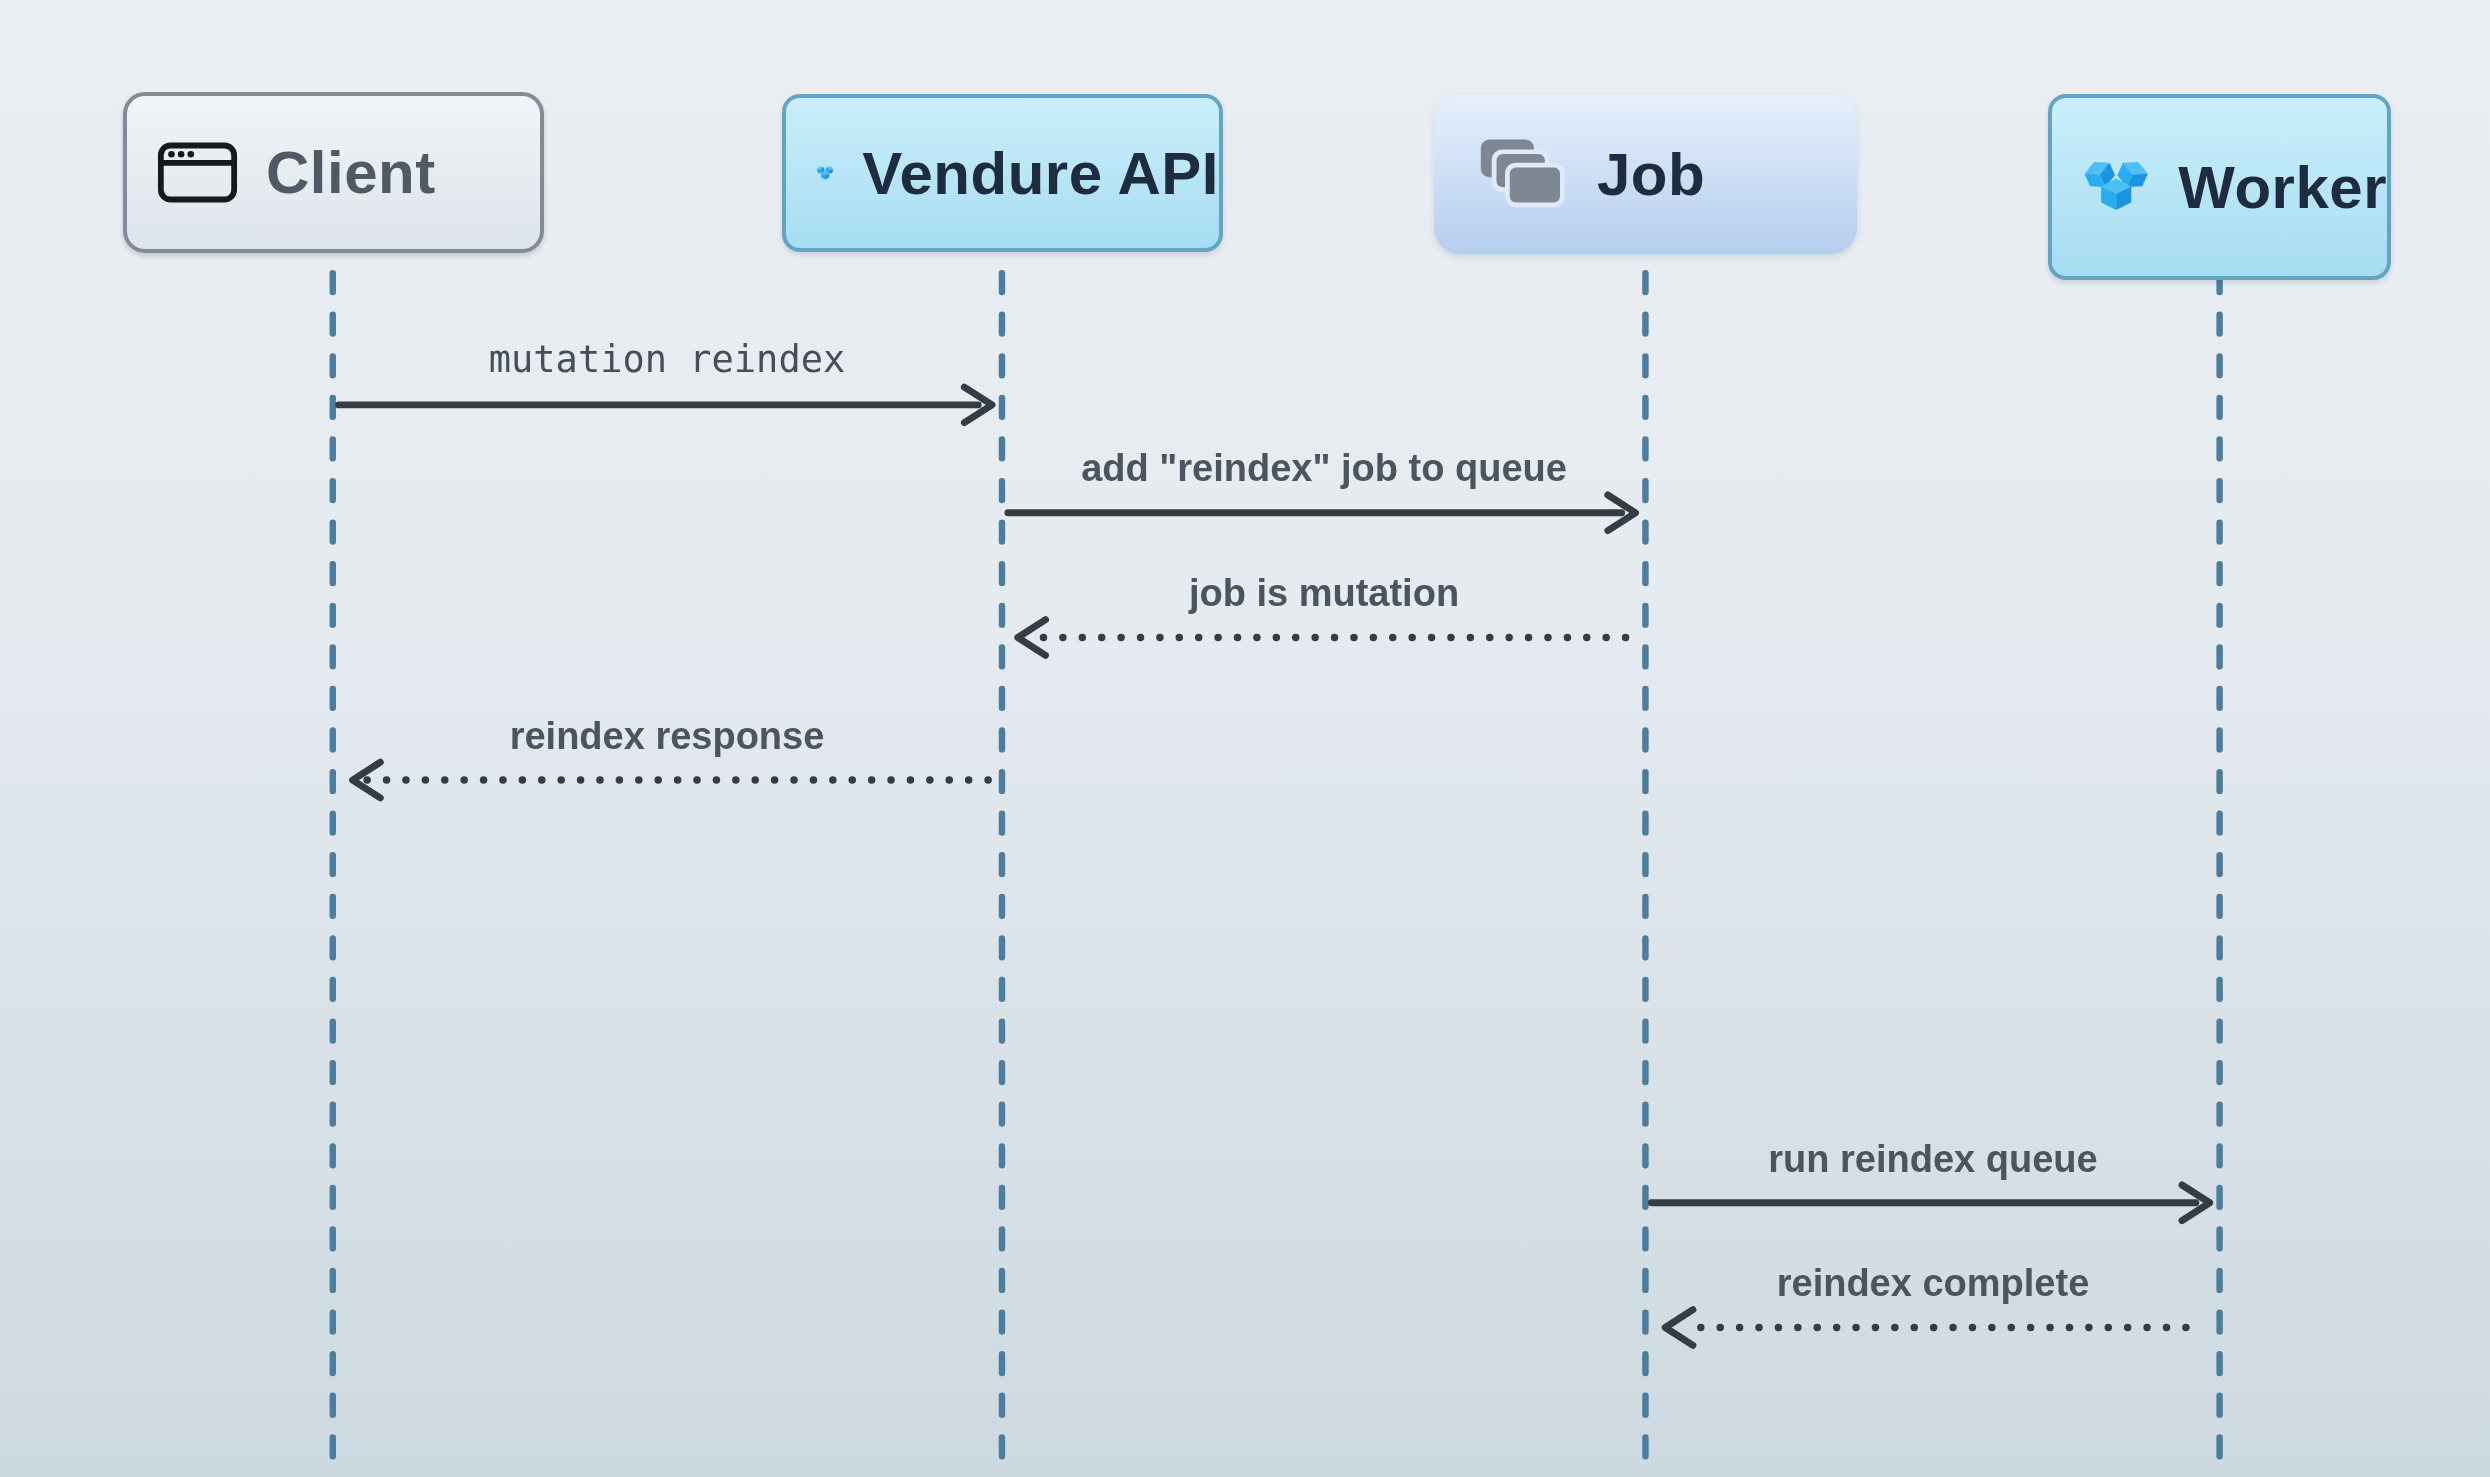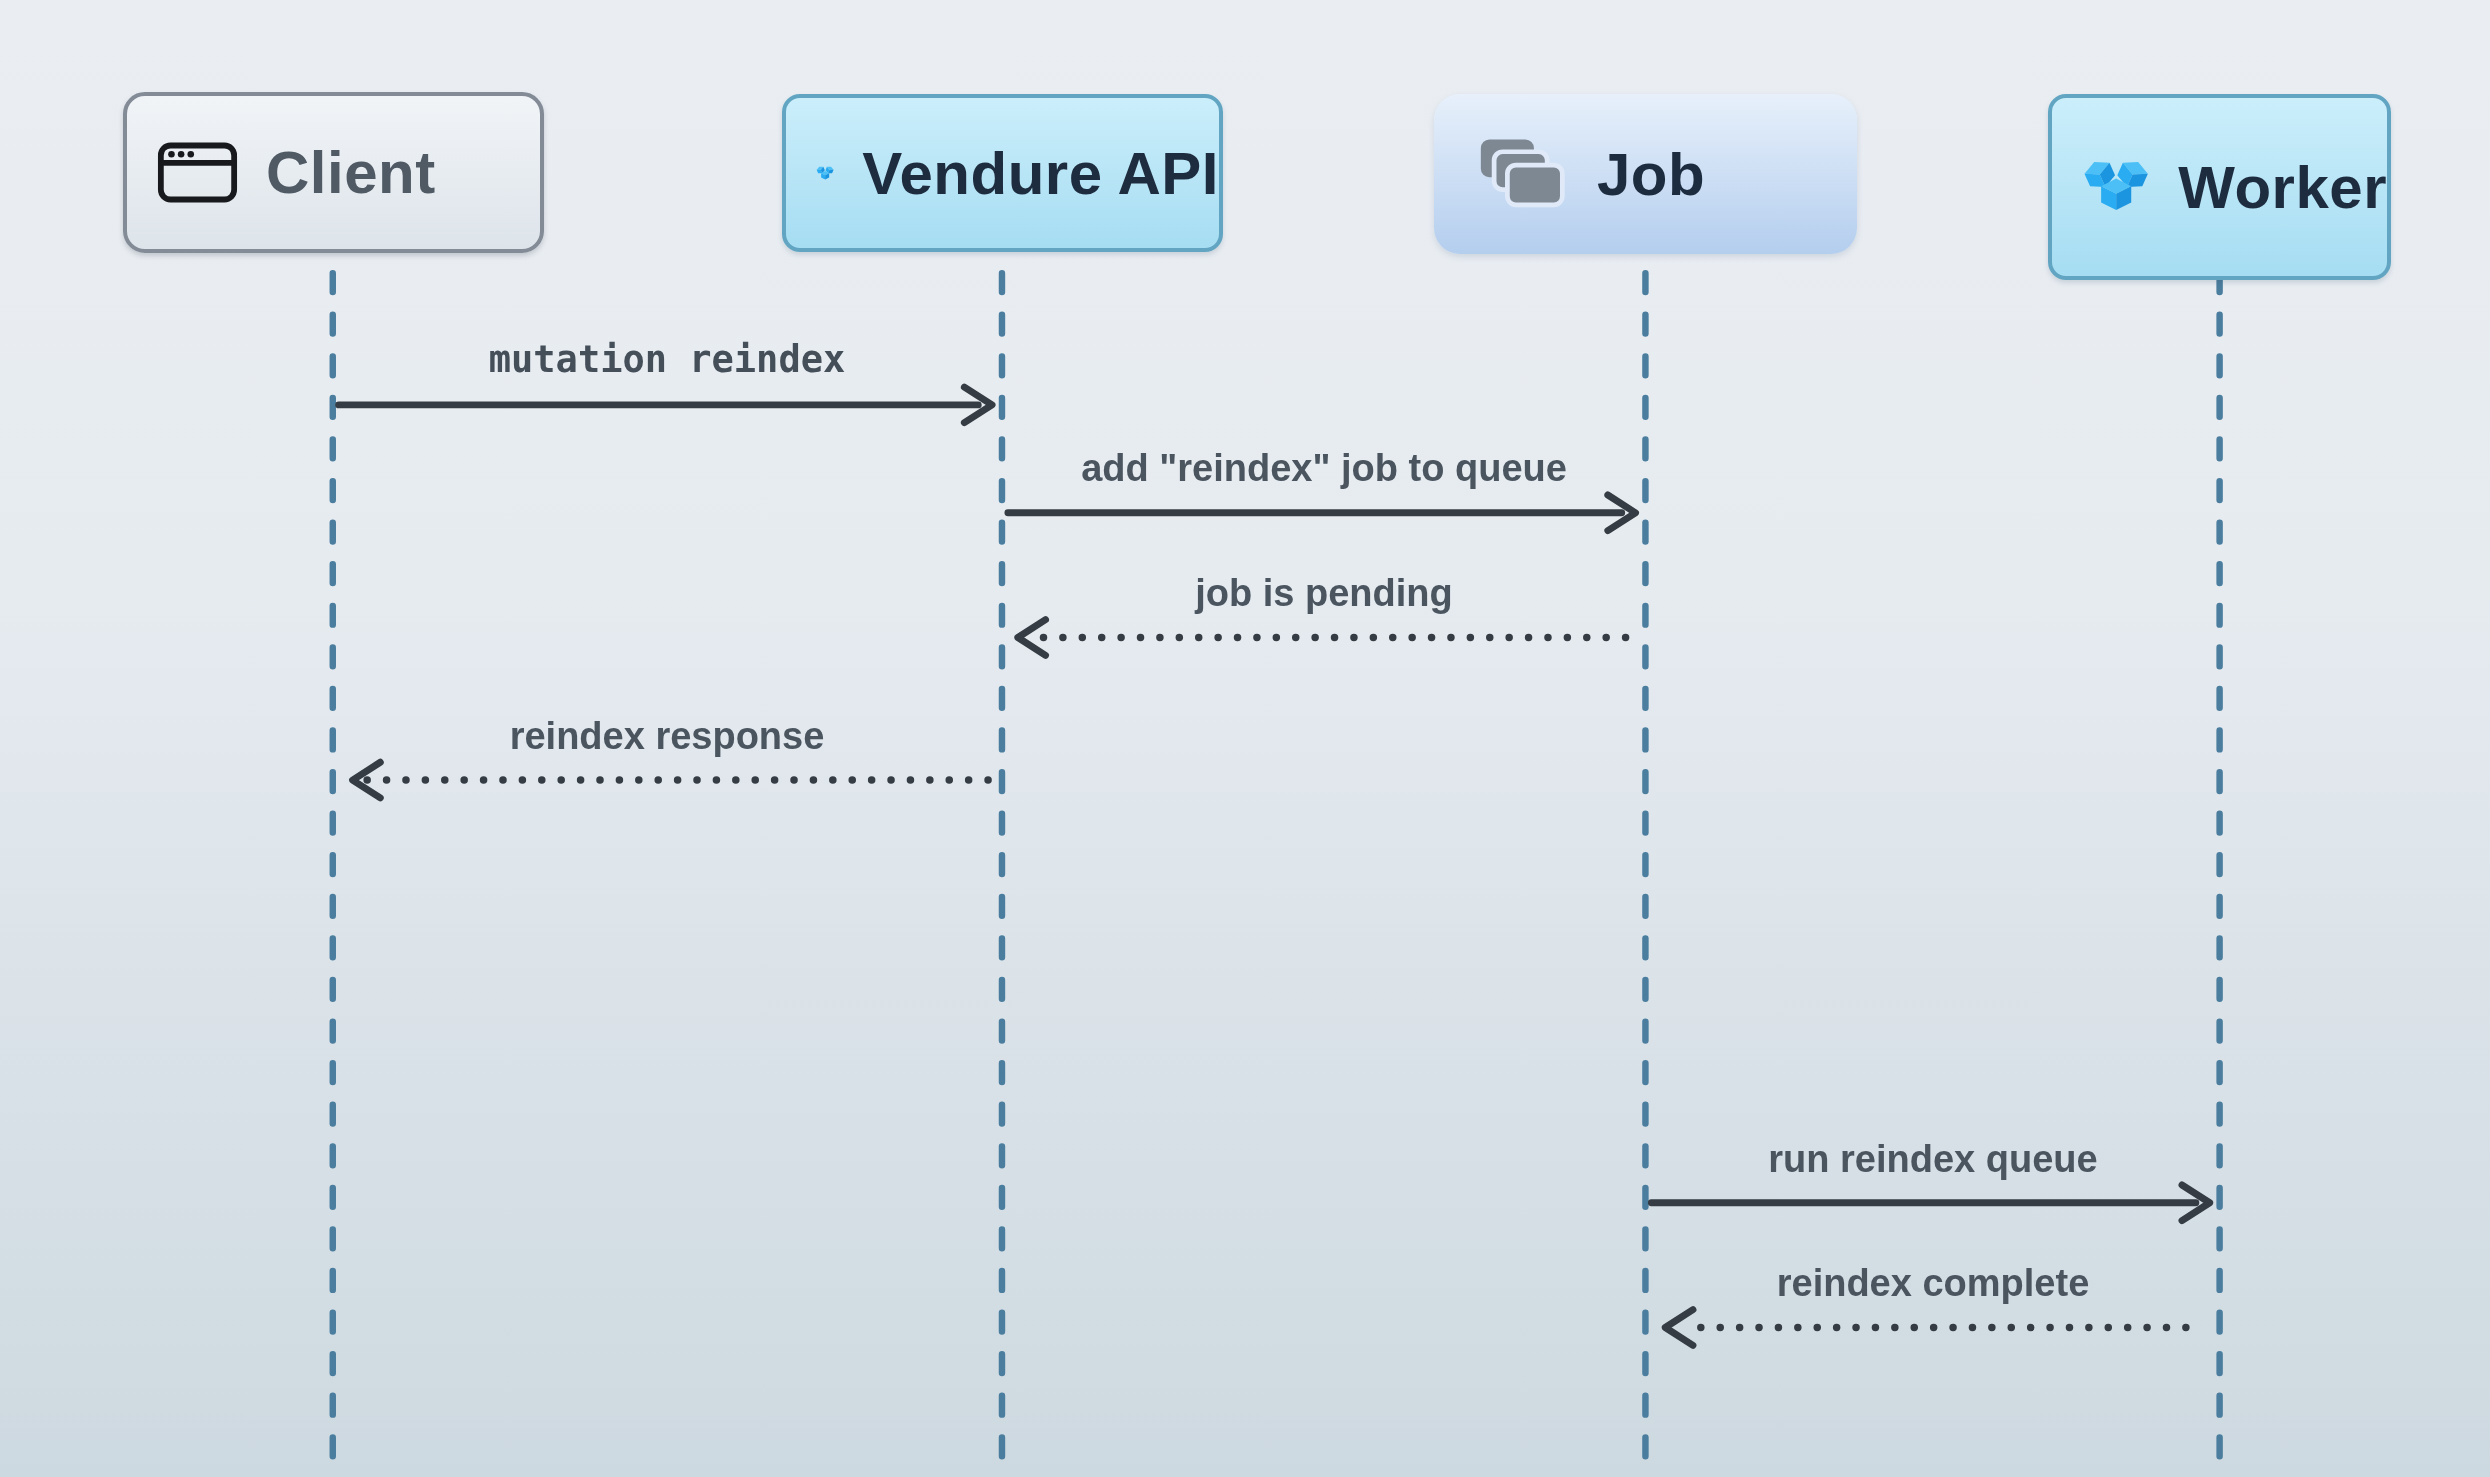--- a/index.html
+++ b/index.html
@@ -41,21 +41,21 @@
     border:4px solid #61a5c2;border-radius:18px;
     box-shadow:0 3px 5px rgba(60,90,110,.18);
   }
   .blue-lbl{color:#1d2c3e;}
 
   .msg{
     position:absolute;transform:translateX(-50%);
     font-weight:700;font-size:38px;color:#4a5560;white-space:nowrap;line-height:1.15;
   }
   .msg.mono{
-    font-family:"DejaVu Sans Mono",monospace;font-size:37px;font-weight:700;color:#454f5a;
+    font-family:"DejaVu Sans Mono",monospace;font-size:37px;font-weight:400;color:#454f5a;
   }
   .m1{left:667px;top:339px;}
   .m2{left:1324px;top:447px;}
   .m3{left:1324px;top:572px;}
   .m4{left:667px;top:715px;}
   .m5{left:1933px;top:1138px;}
   .m6{left:1933px;top:1262px;}
 </style>
 </head>
 <body>
@@ -161,19 +161,19 @@
         <polygon points="50,30 72,41 50,52 28,41" fill="#4cc0f6"></polygon>
         <polygon points="28,41 50,52 50,76 28,65" fill="#29acf1"></polygon>
         <polygon points="72,41 50,52 50,76 72,65" fill="#1b95e0"></polygon>
       </g>
     </svg>
     <span class="lbl blue-lbl">Worker</span>
   </div>
 
   <div class="msg mono m1">mutation reindex</div>
   <div class="msg m2">add "reindex" job to queue</div>
-  <div class="msg m3">job is pending</div>
+  <div class="msg m3">job is mutation</div>
   <div class="msg m4">reindex response</div>
   <div class="msg m5">run reindex queue</div>
   <div class="msg m6">reindex complete</div>
 
 </div>
 
 
 </body></html>

